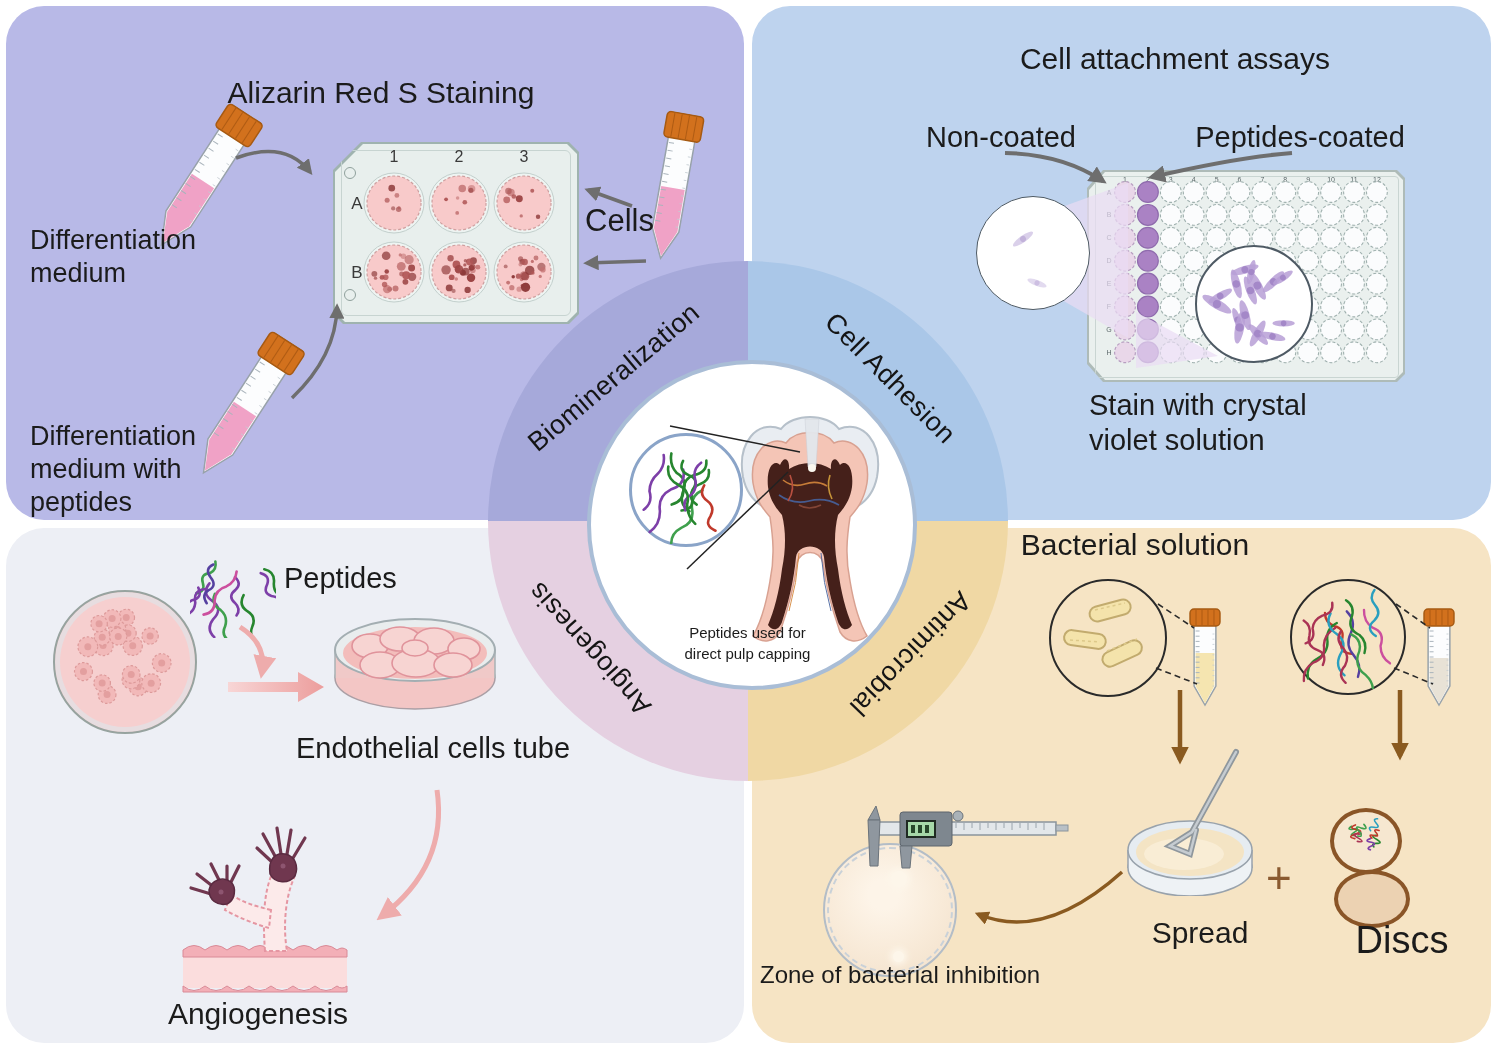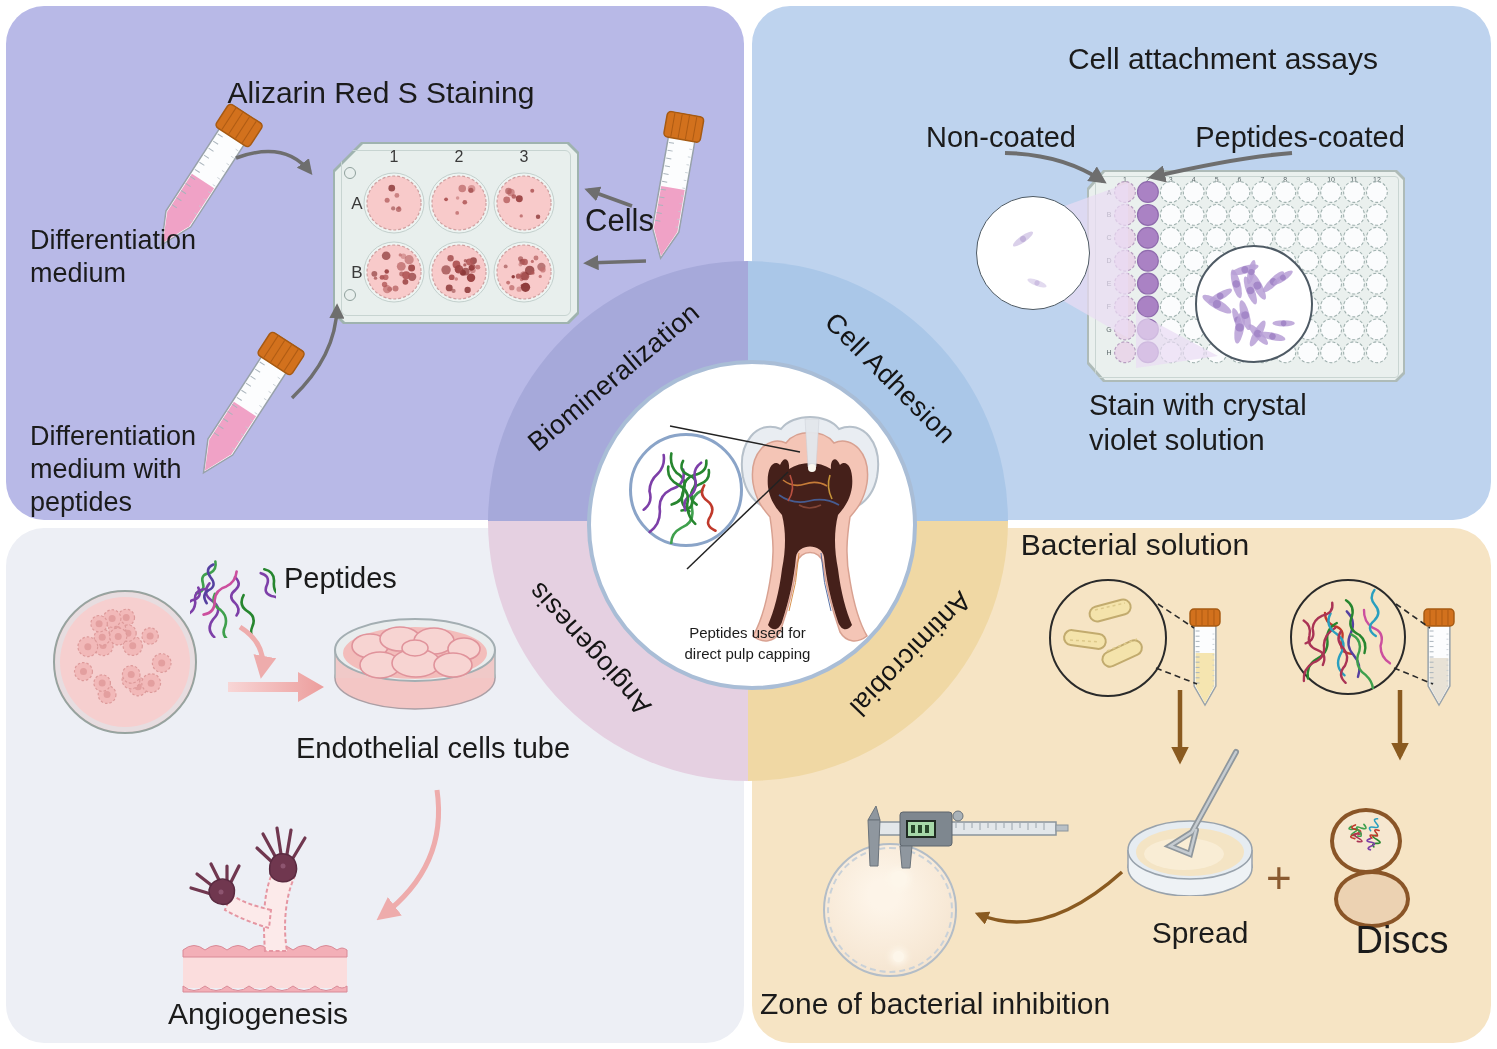--- a/index.html
+++ b/index.html
@@ -175,21 +175,21 @@
         <circle cx="199.3445482338344" cy="119.42908577843386" r="1.5560490487609058" fill="#c27070" opacity="0.9786176148685628"></circle>
         <circle cx="209.88279699958557" cy="127.77687822802294" r="2.8058251274749635" fill="#c27070" opacity="0.753709239861928"></circle>
         <circle cx="185.46776662413143" cy="134.17410833595082" r="2.5959973617922514" fill="#b05656" opacity="0.8625267423805781"></circle>
         <circle cx="186.17872912734333" cy="147.1865501567828" r="2.642032834421843" fill="#c27070" opacity="0.5835063151083887"></circle>
         <circle cx="192.52897623527764" cy="145.3362857219962" r="4.624312070803716" fill="#8e3a3a" opacity="0.9732740430510604"></circle>
         <circle cx="175.13662016636664" cy="140.62449481771856" r="1.9656894519925117" fill="#c27070" opacity="0.9313699644291774"></circle>
         <circle cx="172.67682730270957" cy="124.39390303103345" r="1.9652903237845747" fill="#8e3a3a" opacity="0.5530757239670493"></circle>
       </svg>
   </div>
 
-  <div class="lbl ctr" style="left:993px;top:42px;width:460px;font-size:30px;">Cell attachment  assays</div>
+  <div class="lbl ctr" style="left:945px;top:42px;width:460px;font-size:30px;">Cell attachment  assays</div>
 
   <div class="lbl ctr" style="left:918px;top:121px;width:166px;font-size:29px;">Non-coated</div>
 
   <div class="lbl" style="left:1089px;top:388px;font-size:29px;line-height:1.2;">Stain with crystal
 violet solution</div>
 
   <div class="lbl ctr" style="left:1184px;top:121px;width:232px;font-size:29px;">Peptides-coated</div>
 
   <div class="plate clip96" id="plate96-outer" style="left:1087px;top:170px;width:318px;height:212px;background:#aebbb8;">
     <div class="clip96 abs" style="left:2px;top:2px;width:314px;height:208px;background:#eaf0ee;"></div>
@@ -693,21 +693,21 @@
     <polygon points="34,42 46,42 44,64 36,64" fill="#8f979f" stroke="#6b737b"></polygon>
     <circle cx="92" cy="12" r="5" fill="#aab2b8" stroke="#6b737b"></circle>
     <rect x="40" y="16" width="30" height="18" fill="#1f2a22"></rect>
     <rect x="42" y="18" width="26" height="14" fill="#a6d8a8"></rect>
     <g fill="#27472a">
       <rect x="45" y="21" width="4" height="8"></rect>
         <rect x="52" y="21" width="4" height="8"></rect>
         <rect x="59" y="21" width="4" height="8"></rect>
     </g>
   </svg>
-  <div class="lbl" style="left:760px;top:987px;width:360px;font-size:30px;">Zone of bacterial inhibition</div>
+  <div class="lbl" style="left:760px;top:961px;width:360px;font-size:24px;">Zone of bacterial inhibition</div>
 
   <svg class="abs" id="overlay" style="left:0;top:0;z-index:5;pointer-events:none;" width="1497" height="1049" viewBox="0 0 1497 1049">
     <defs>
       <marker id="mGray" viewBox="0 0 10 10" refX="7.5" refY="5" markerWidth="4.4" markerHeight="4.4" orient="auto-start-reverse">
         <path d="M0,0 L10,5 L0,10 z" fill="#6e6e6e"></path>
         </marker>
       <marker id="mBrown" viewBox="0 0 10 10" refX="7.5" refY="5" markerWidth="4" markerHeight="4" orient="auto-start-reverse">
         <path d="M0,0 L10,5 L0,10 z" fill="#8a5a20"></path>
         </marker>
       <marker id="mPink" viewBox="0 0 10 10" refX="7" refY="5" markerWidth="4.6" markerHeight="4.6" orient="auto-start-reverse">

